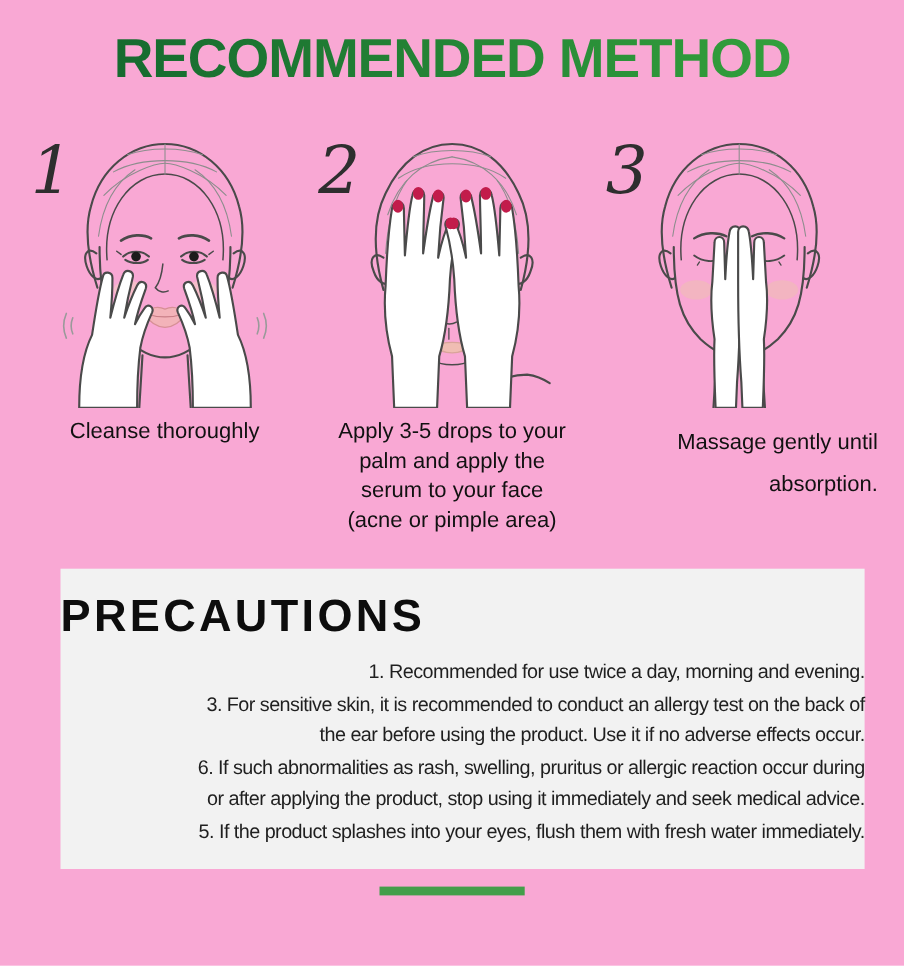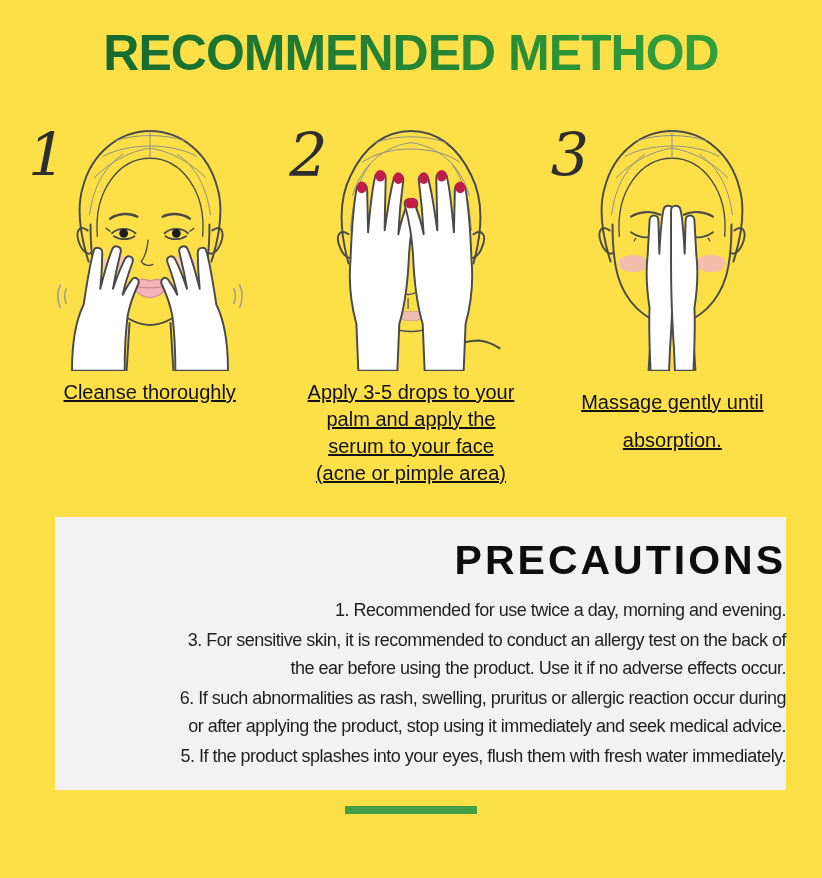--- a/index.html
+++ b/index.html
@@ -1,17 +1,17 @@
 <!DOCTYPE html>
 <html style="--title-green-dark: #166a2f; --title-green-light: #33a03c; --precautions-bg: #f2f2f2; --nail-red: #c21c4b; --blush-pink: #f6c3c8; --lip-pink: #f3b3b9; --bottom-bar-green: #439e4a; --text-dark: #1f1f1f;"><head>
 <meta charset="utf-8">
 <style>
   * { margin: 0; padding: 0; box-sizing: border-box; }
   body { background: #fff; font-family: "Liberation Sans", sans-serif; }
-  .page { width: 822px; height: 878px; overflow: hidden; background: #fde047; margin: 0 auto; }
+  .page { width: 822px; height: 878px; overflow: hidden; background: #f9a8d4; margin: 0 auto; }
 
   
   .title-wrap { text-align: center; padding-top: 26px; }
   .title {
     display: inline-block;
     font-size: 50px; font-weight: 700; letter-spacing: -1px; line-height: 1.1;
     color: #28843a;
   }
   @supports ((-webkit-background-clip: text) or (background-clip: text)) {
     .title {
@@ -25,32 +25,32 @@
   .step { flex: 1; position: relative; }
   .illustration { position: relative; height: 256px; display: flex; justify-content: center; }
   .illustration svg { width: 234px; height: 254px; }
   .step-number {
     position: absolute; left: 4px; top: 8px;
     font-family: "DejaVu Serif", serif; font-style: italic;
     font-size: 60px; line-height: 1; color: #2e2e2e;
   }
   .step-caption {
     margin-top: 6px; text-align: center; white-space: pre-line;
-    font-size: 20px; line-height: 27px; color: #111; text-decoration: underline;
-  }
-  .step:nth-child(3) .step-caption { line-height: 38px; padding-top: 4px; }
+    font-size: 20px; line-height: 27px; color: #111;
+  }
+  .step:nth-child(3) .step-caption { line-height: 38px; padding-top: 4px; text-align: right; }
 
   
   .precautions {
     margin: 30px 0 0 55px; width: 731px;
     background: var(--precautions-bg, #f2f2f2);
     padding: 12px 0 18px;
   }
   .precautions h2 {
-    text-align: right; font-size: 41px; font-weight: 700; letter-spacing: 3px;
+    text-align: left; font-size: 41px; font-weight: 700; letter-spacing: 3px;
     color: #0d0d0d; margin: 8px 0 12px;
   }
   .prec-list { padding-left: 19px; }
   .prec-list p {
     font-size: 18px; line-height: 28px; letter-spacing: -0.5px;
     color: var(--text-dark, #1f1f1f); white-space: pre; margin: 0 0 2px; text-align: right;
   }
 
   
   .bottom-bar {

